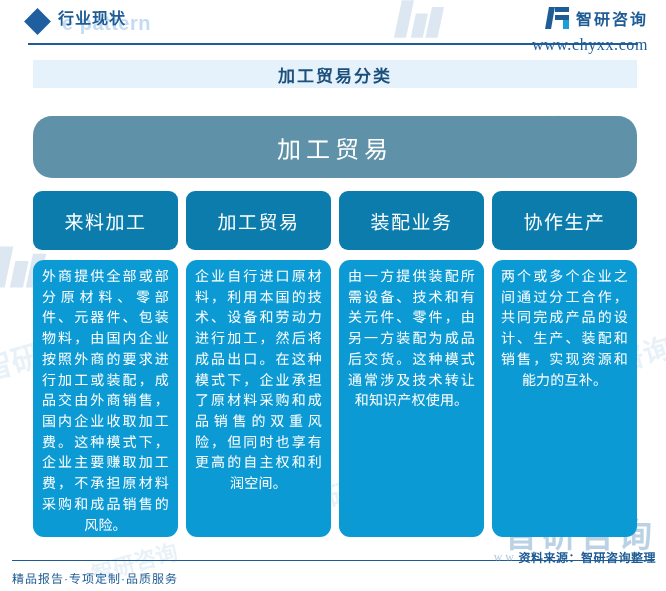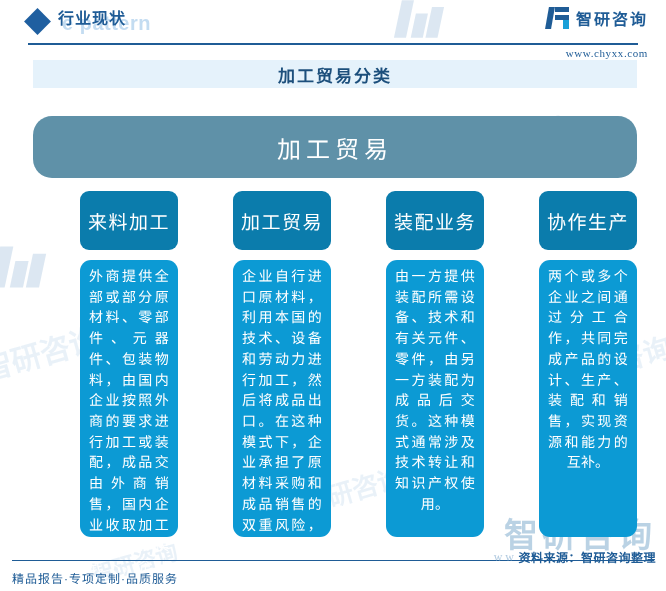--- a/index.html
+++ b/index.html
@@ -115,22 +115,22 @@
   .brand-mark i.b { left: 8px; top: 0;  width: 14px; height: 5px; }
   .brand-mark i.c { left: 8px; top: 8px;width: 14px; height: 5px; }
   .brand-mark i.d { left: 16px;top: 13px;width: 6px; height: 9px; background:#19a0d8; }
   .brand-name {
     font-size: 16px;
     font-weight: 700;
     color: #1f5c96;
     letter-spacing: 2px;
   }
   .brand-url {
-    margin-top: 17px;
-    font-size: 11px;
+    margin-top: 6px;
+    font-size: 16px;
     color: #1f5c96;
     letter-spacing: 0.6px;
     font-family: "Liberation Serif", "DejaVu Serif", serif;
   }
 
   
   .chart {
     position: absolute;
     left: 0; top: 56px;
     width: 666px;
@@ -176,21 +176,20 @@
     left: 33px; top: 135px;
     width: 604px;
     display: flex;
     gap: 8px;
   }
   .col {
     width: 145px;
     display: flex;
     flex-direction: column;
     gap: 10px;
-    margin-left: 47px;
   }
   .cat-head {
     height: 59px;
     background: #0b7cac;
     border-radius: 9px;
     display: flex;
     align-items: center;
     justify-content: center;
   }
   .cat-head span {

